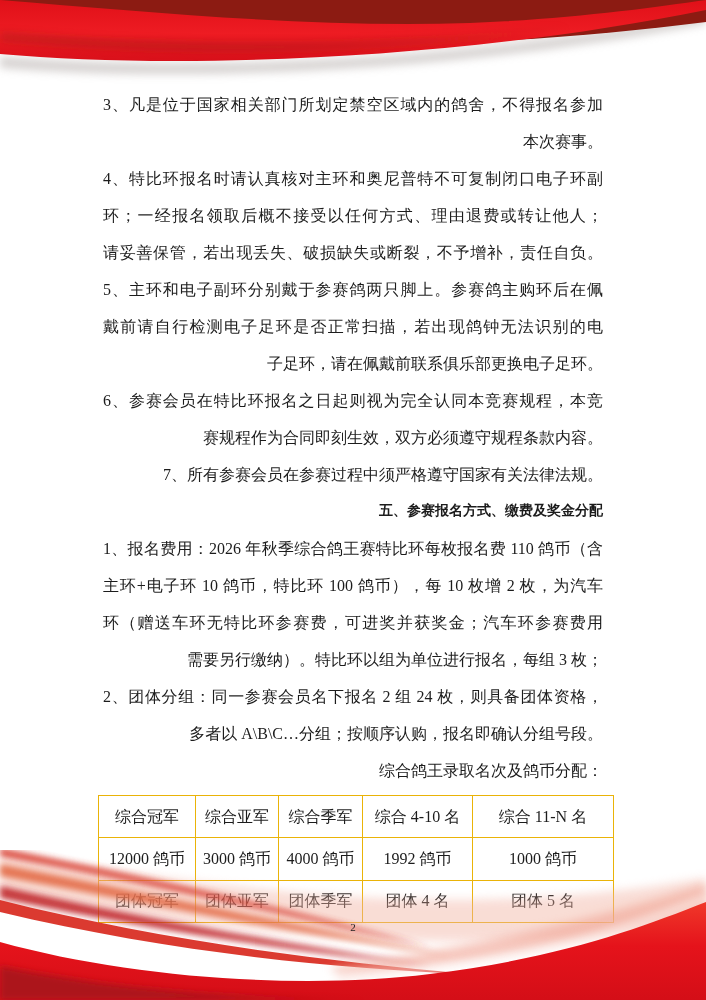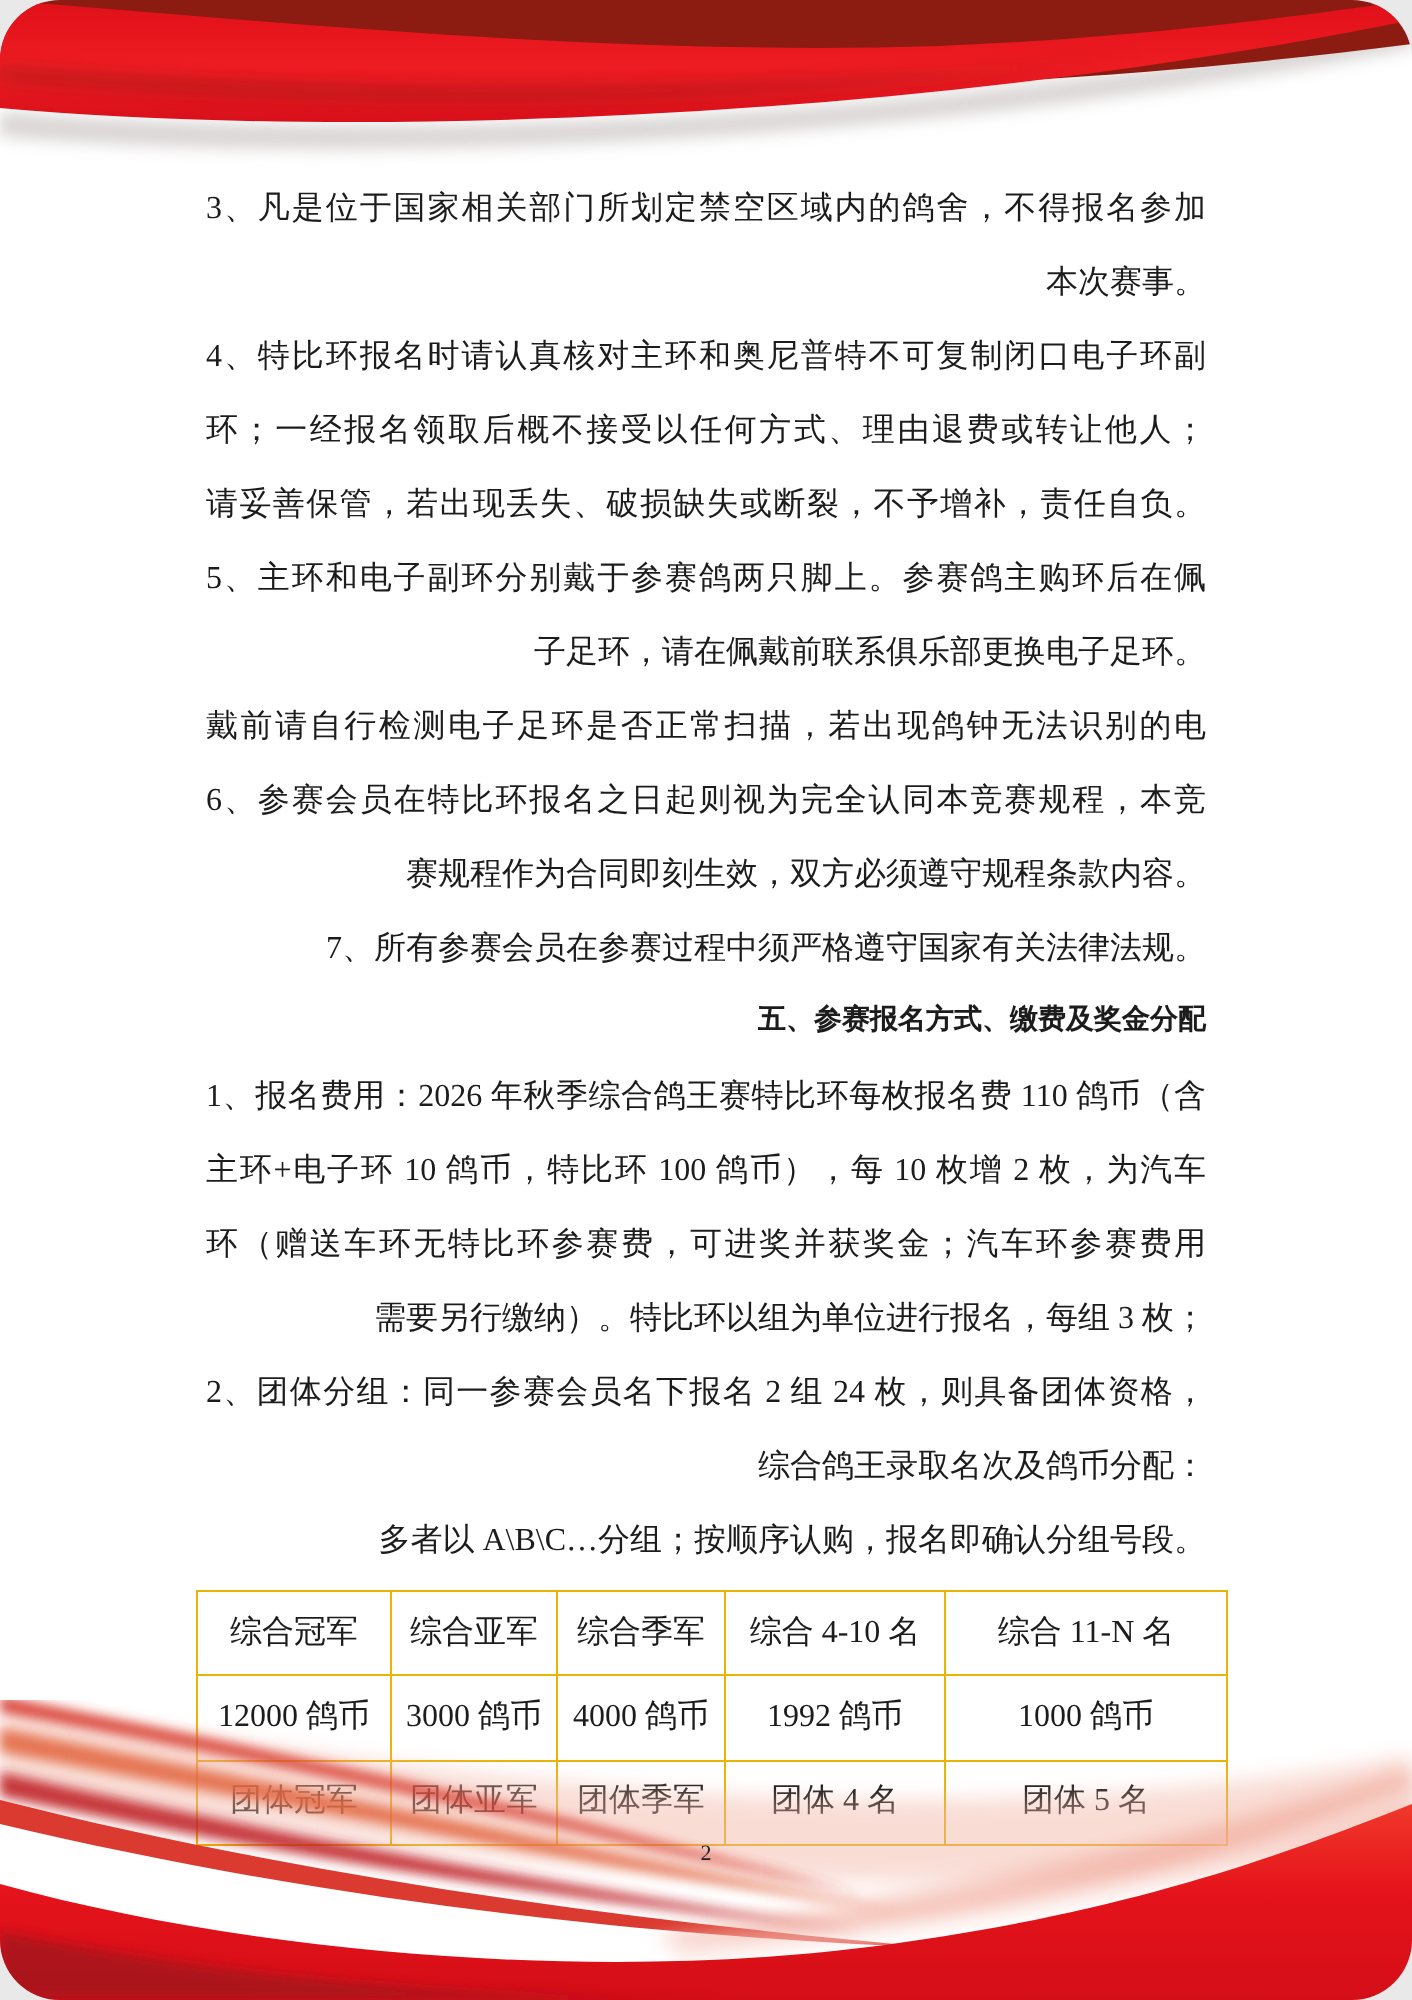--- a/index.html
+++ b/index.html
@@ -1,21 +1,20 @@
 <!DOCTYPE html>
 <html><head>
 <meta charset="utf-8">
 <style>
   html,body{margin:0;padding:0;background:#e9e9e9;}
   .page{
     position:relative;width:706px;height:1000px;margin:0 auto;
     background:#ffffff;overflow:hidden;
     font-family:"Liberation Serif","DejaVu Serif",serif;
     color:#1c1c1c;
-    border-radius:30px;
   }
   .deco-top{position:absolute;top:0;left:0;z-index:1;display:block;}
   .deco-bottom{position:absolute;top:850px;left:0;z-index:3;display:block;pointer-events:none;}
   .content{
     position:absolute;left:103px;top:86px;width:500px;z-index:2;
     font-size:16px;line-height:37px;
   }
   .ln{height:37px;overflow:visible;text-align:right;}
   .jf{text-align:justify;text-align-last:justify;}
   .heading{font-weight:bold;font-size:14px;font-family:Liberation Mono, monospace;}
@@ -60,33 +59,33 @@
     <path d="M0,40 C200,57 390,52 570,28 C390,46 200,50 0,33 Z" fill="#971a12" opacity="0.5" filter="url(#blurS)"></path>
   </svg>
 
   <div class="content">
     <div class="ln jf">3、凡是位于国家相关部门所划定禁空区域内的鸽舍，不得报名参加</div>
     <div class="ln">本次赛事。</div>
     <div class="ln jf">4、特比环报名时请认真核对主环和奥尼普特不可复制闭口电子环副</div>
     <div class="ln jf">环；一经报名领取后概不接受以任何方式、理由退费或转让他人；</div>
     <div class="ln jf">请妥善保管，若出现丢失、破损缺失或断裂，不予增补，责任自负。</div>
     <div class="ln jf">5、主环和电子副环分别戴于参赛鸽两只脚上。参赛鸽主购环后在佩</div>
+    <div class="ln jf">戴前请自行检测电子足环是否正常扫描，若出现鸽钟无法识别的电</div>
     <div class="ln">子足环，请在佩戴前联系俱乐部更换电子足环。</div>
-    <div class="ln jf">戴前请自行检测电子足环是否正常扫描，若出现鸽钟无法识别的电</div>
     <div class="ln jf">6、参赛会员在特比环报名之日起则视为完全认同本竞赛规程，本竞</div>
     <div class="ln">赛规程作为合同即刻生效，双方必须遵守规程条款内容。</div>
     <div class="ln">7、所有参赛会员在参赛过程中须严格遵守国家有关法律法规。</div>
     <div class="ln heading">五、参赛报名方式、缴费及奖金分配</div>
     <div class="ln jf">1、报名费用：2026 年秋季综合鸽王赛特比环每枚报名费 110 鸽币（含</div>
     <div class="ln jf"><span>主环+电子环 10 鸽币，特比环 100 鸽币），</span><b>每 10 枚增 2 枚，为汽车</b></div>
     <div class="ln jf"><b>环</b><span>（赠送车环无特比环参赛费，可进奖并获奖金；汽车环参赛费用</span></div>
     <div class="ln">需要另行缴纳）。特比环以组为单位进行报名，每组 3 枚；</div>
     <div class="ln jf">2、团体分组：同一参赛会员名下报名 2 组 24 枚，则具备团体资格，</div>
+    <div class="ln">多者以 A\B\C…分组；按顺序认购，报名即确认分组号段。</div>
     <div class="ln">综合鸽王录取名次及鸽币分配：</div>
-    <div class="ln">多者以 A\B\C…分组；按顺序认购，报名即确认分组号段。</div>
 
     <table class="prize">
       <colgroup>
           <col class="w0">
           <col class="w1">
           <col class="w2">
           <col class="w3">
           <col class="w4">
         </colgroup>
       <tbody>

